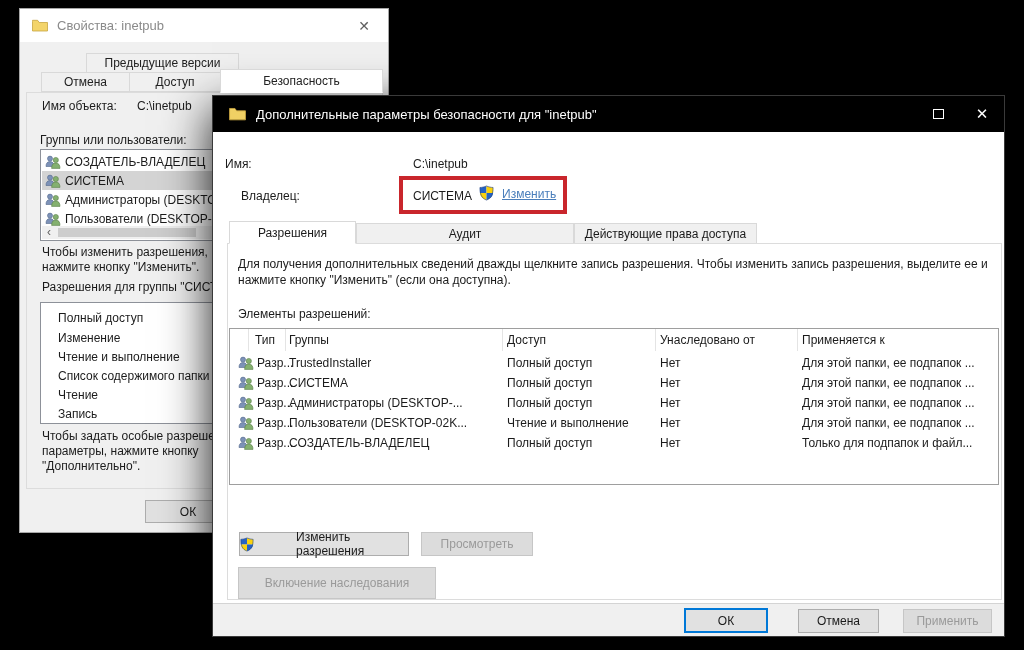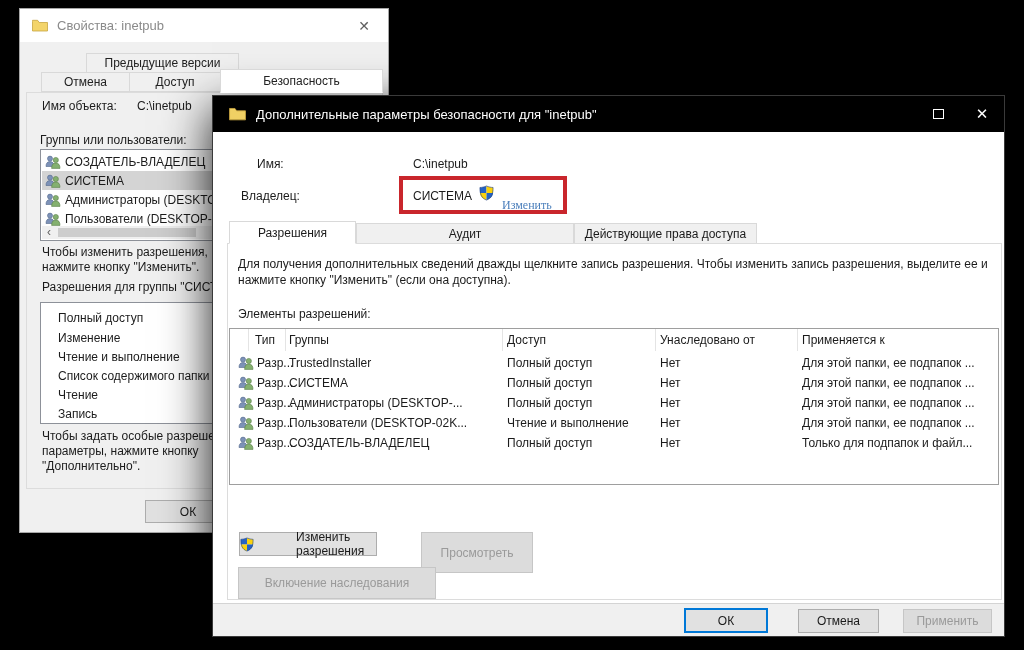--- a/index.html
+++ b/index.html
@@ -202,35 +202,35 @@
     </span>
     <span class="a-title">Дополнительные параметры безопасности  для "inetpub"</span>
     <span class="win-btn">
         <span class="max-glyph"></span>
       </span>
     <span class="win-btn">
         <span class="close-glyph">✕</span>
       </span>
   </div>
 
-  <span class="txt" style="left:44px;top:61px;">Имя:</span>
+  <span class="txt" style="left:12px;top:61px;">Имя:</span>
   <span class="txt" style="left:200px;top:61px;">C:\inetpub</span>
 
   <span class="txt" style="left:28px;top:93px;">Владелец:</span>
   <span class="txt" style="left:200px;top:93px;">СИСТЕМА</span>
   <span style="position:absolute;left:266px;top:89px;">
     <svg width="15" height="16" viewBox="0 0 16 17">
         <path d="M8 1 C6 2 3 2.6 1 2.6 L1 8.5 L8 8.5 Z" fill="#2563c4"></path>
         <path d="M8 1 C10 2 13 2.6 15 2.6 L15 8.5 L8 8.5 Z" fill="#fbd20c"></path>
         <path d="M1 8.5 C1.2 11 2.6 14.2 8 16 L8 8.5 Z" fill="#fbd20c"></path>
         <path d="M15 8.5 C14.8 11 13.4 14.2 8 16 L8 8.5 Z" fill="#2563c4"></path>
         <path d="M8 1 C10 2 13 2.6 15 2.6 C15 9.5 13.4 14.2 8 16 C2.6 14.2 1 9.5 1 2.6 C3 2.6 6 2 8 1 Z" fill="none" stroke="#2a4a86" stroke-width="0.7"></path>
       </svg>
   </span>
-  <span class="owner-link" style="left:289px;top:102px;font-family:Liberation Serif, serif;">Изменить</span>
+  <span class="owner-link" style="left:289px;top:91px;">Изменить</span>
   <div id="annotation-box"></div>
 
   <div class="atab active" style="left:16px;top:125px;width:127px;">Разрешения</div>
   <div class="atab" style="left:143px;top:127px;width:218px;">Аудит</div>
   <div class="atab" style="left:361px;top:127px;width:183px;">Действующие права доступа</div>
   <div class="apage"></div>
 
   <div class="desc" style="white-space:normal;">Для получения дополнительных сведений дважды щелкните запись разрешения. Чтобы изменить запись разрешения, выделите ее и нажмите кнопку "Изменить" (если она доступна).</div>
   <span class="txt" style="left:25px;top:211px;">Элементы разрешений:</span>
 
@@ -316,33 +316,33 @@
           </svg>
         </span>
       <span style="left:27px;">Разр...</span>
       <span style="left:59px;">СОЗДАТЕЛЬ-ВЛАДЕЛЕЦ</span>
       <span style="left:277px;">Полный доступ</span>
       <span style="left:430px;">Нет</span>
       <span style="left:572px;">Только для подпапок и файл...</span>
     </div>
   </div>
 
-  <div class="btn" style="left:26px;top:436px;width:138px;height:24px;gap:42px;">
+  <div class="btn" style="left:26px;top:436px;width:170px;height:24px;gap:42px;">
     <span>
       <svg width="14" height="15" viewBox="0 0 16 17">
           <path d="M8 1 C6 2 3 2.6 1 2.6 L1 8.5 L8 8.5 Z" fill="#2563c4"></path>
           <path d="M8 1 C10 2 13 2.6 15 2.6 L15 8.5 L8 8.5 Z" fill="#fbd20c"></path>
           <path d="M1 8.5 C1.2 11 2.6 14.2 8 16 L8 8.5 Z" fill="#fbd20c"></path>
           <path d="M15 8.5 C14.8 11 13.4 14.2 8 16 L8 8.5 Z" fill="#2563c4"></path>
           <path d="M8 1 C10 2 13 2.6 15 2.6 C15 9.5 13.4 14.2 8 16 C2.6 14.2 1 9.5 1 2.6 C3 2.6 6 2 8 1 Z" fill="none" stroke="#2a4a86" stroke-width="0.7"></path>
         </svg>
     </span>
     <span>Изменить разрешения</span>
   </div>
-  <div class="btn disabled" style="left:208px;top:436px;width:112px;height:41px;">Просмотреть</div>
+  <div class="btn disabled" style="left:208px;top:436px;width:112px;height:24px;">Просмотреть</div>
   <div class="btn disabled" style="left:25px;top:471px;width:198px;height:32px;">Включение наследования</div>
 
   <div class="a-footer">
     <div class="btn focused" style="left:471px;top:4px;width:84px;height:25px;">ОК</div>
     <div class="btn" style="left:585px;top:5px;width:81px;height:24px;">Отмена</div>
     <div class="btn disabled" style="left:690px;top:5px;width:89px;height:24px;">Применить</div>
   </div>
 </section>
 
 </body></html>

